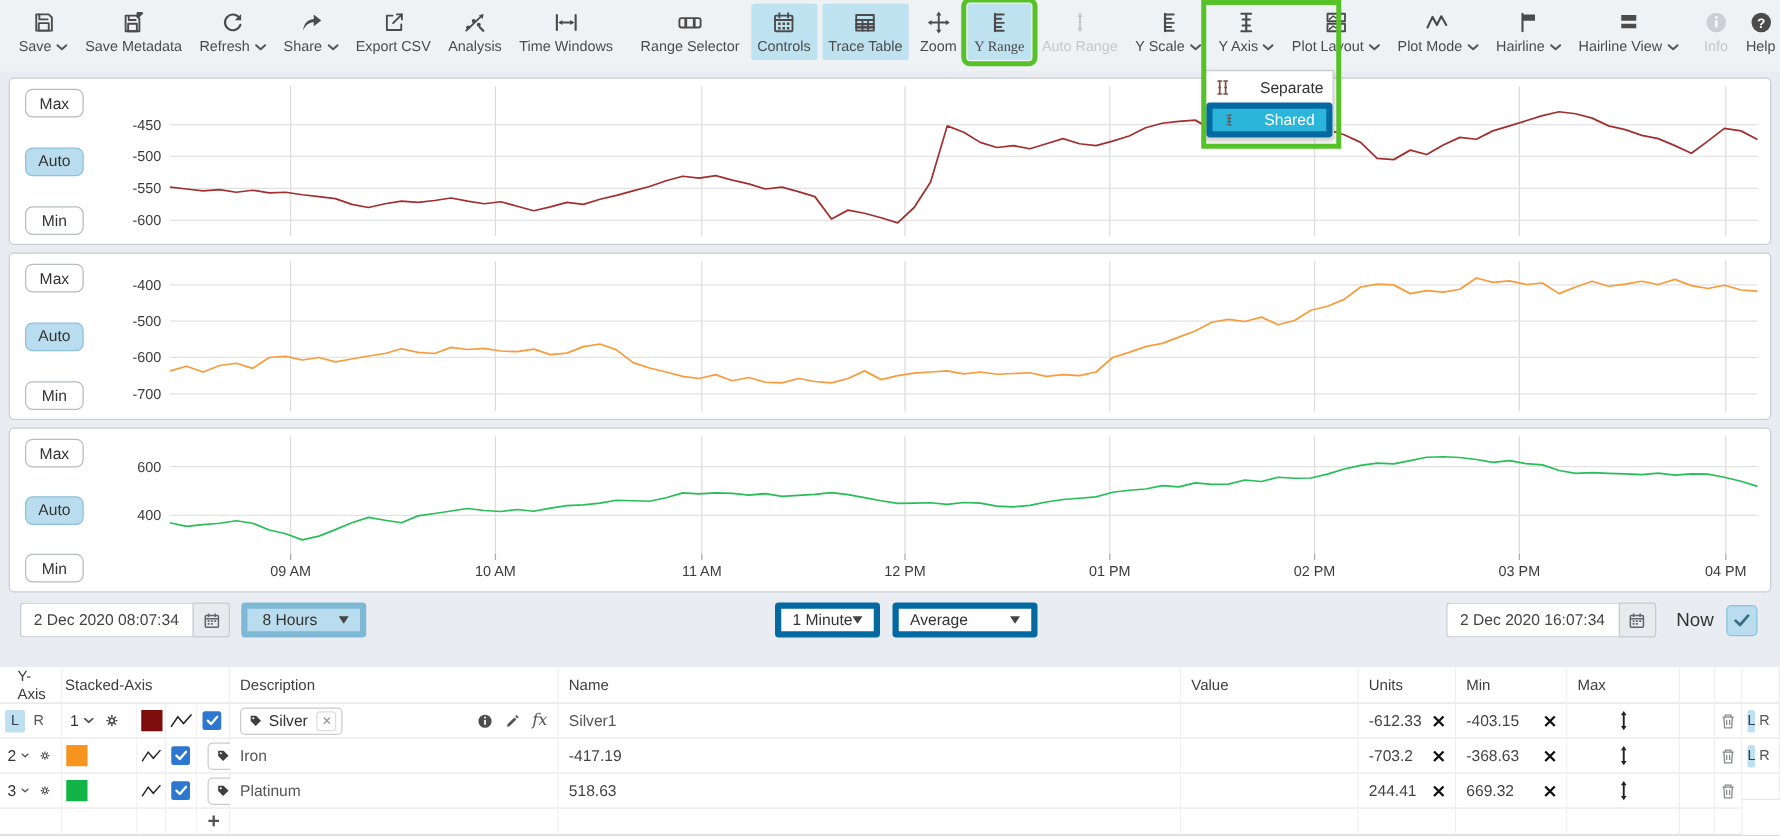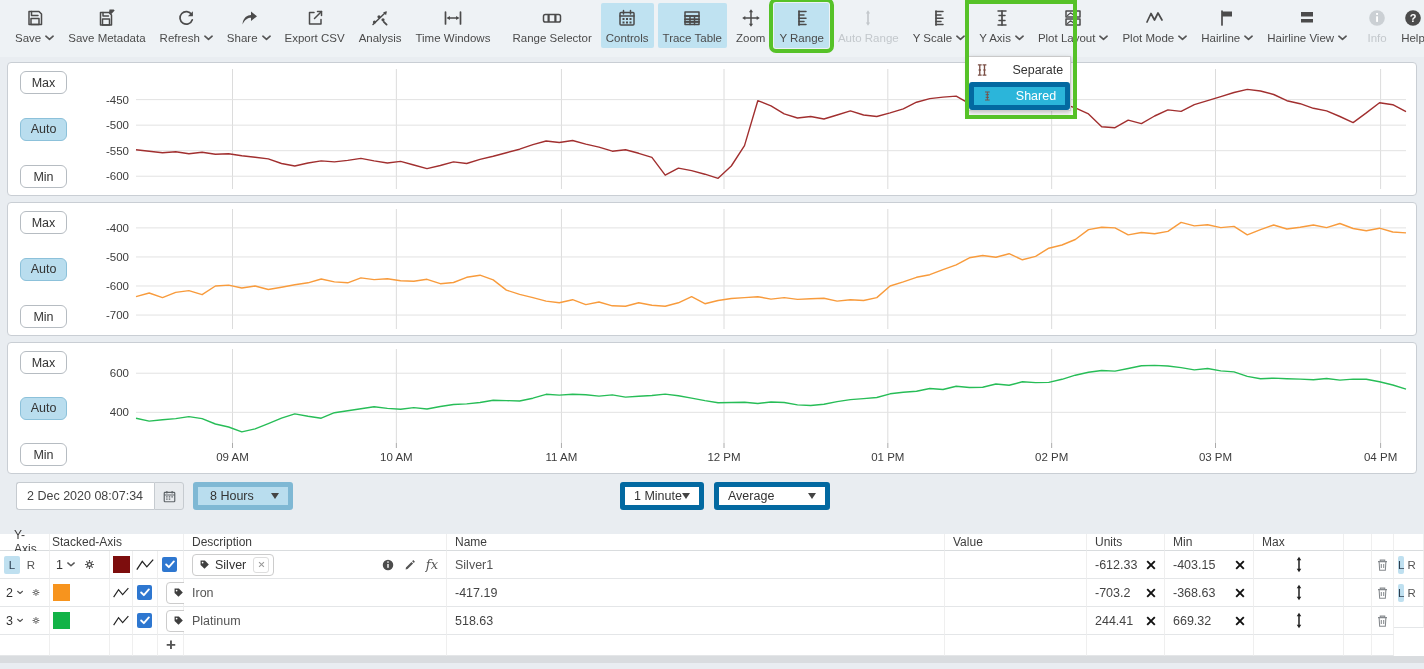--- a/index.html
+++ b/index.html
@@ -15,21 +15,21 @@
   .tbtn .ticon { height:24px; display:flex; align-items:center; justify-content:center; }
   .tbtn .tlabel { font-size:11.5px; color:#4b4b4b; white-space:nowrap; display:flex;
     align-items:center; gap:4px; margin-top:2px; }
   .tbtn svg.glyph { stroke:#4b4b4b; fill:none; stroke-width:1.5; stroke-linecap:round; stroke-linejoin:round; }
   .tbtn svg.glyph .f { fill:#4b4b4b; stroke:none; }
   .tbtn.active { background:#bfe2f1; }
   .tbtn.disabled .tlabel { color:#c3c8cc; }
   .tbtn.disabled svg.glyph { stroke:#c3c8cc; }
   .tbtn.disabled svg.glyph .f { fill:#c3c8cc; }
   .chev { stroke:#555; fill:none; stroke-width:1.8; stroke-linecap:round; stroke-linejoin:round; }
-  .greenbox { outline:4px solid #56c228; outline-offset:1px; }
+  .greenbox { outline:4px solid #56c228; outline-offset:1px;font-family:Liberation Serif, serif; }
   .yaxis-wrap { position:relative; flex:0 0 auto; }
   .yaxis-frame { position:absolute; left:-9px; top:-3px; width:112px; height:119px;
     border:4px solid #56c228; pointer-events:none; z-index:40; }
   .menu { position:absolute; top:53px; left:-6px; width:103px; background:#fff;
     border:1px solid #c9c9c9; box-shadow:0 2px 5px rgba(0,0,0,.25); z-index:35; }
   .menu-item { height:25px; display:flex; align-items:center; gap:24px; padding:0 7px;
     font-size:12.5px; color:#333; cursor:pointer; }
   .menu-item svg { stroke:#7a4f45; stroke-width:1.4; fill:none; }
   .menu-item.sel { background:#2bb5da; color:#fff; }
 
@@ -61,21 +61,21 @@
   .sel.blue { background:#b9ddee; border-color:#7fb8d4;padding-left:12px; }
   .nowlab { font-size:15px; color:#333; margin:0 10px 0 16px; }
   .nowcb { width:25px; height:25px; background:#b9ddee; border:1px solid #8cc1da; border-radius:4px;
     display:flex; align-items:center; justify-content:center; cursor:pointer; }
 
   
   .tt { margin-top:20px; background:#fff; display:grid;
     grid-template-columns:50px 60px 23px 25px 26px 263px 498px 142px 78px 89px 90px 28px 22px 30px; }
   .tc { border-bottom:1px solid #e4e6e8; border-right:1px solid #efefef; display:flex;
     align-items:center; font-size:12.5px; color:#333; padding:0 8px; height:28px; background:#fff; }
-  .tc.hd { height:17px; font-size:12px; color:#3d3d3d; border-bottom:1px solid #d9dcde; }
+  .tc.hd { height:29px; font-size:12px; color:#3d3d3d; border-bottom:1px solid #d9dcde; }
   .tc.short { height:21px; }
   .lr { display:flex; gap:3px; align-items:center; padding-left:4px; }
   .lbtn { width:16px; height:18px; background:#bfe0f0; border-radius:2px; display:flex;
     align-items:center; justify-content:center; font-size:11.5px; color:#2c3e50; cursor:pointer; }
   .rbtn2 { width:16px; height:18px; display:flex; align-items:center; justify-content:center;
     font-size:11.5px; color:#555; cursor:pointer; }
   .swatch { width:17px; height:17px; }
   .cb { width:15px; height:15px; background:#2e77d0; border-radius:2px; display:flex;
     align-items:center; justify-content:center; cursor:pointer; }
   .chip { display:flex; align-items:center; border:1px solid #ccc; border-radius:4px;
@@ -509,20 +509,38 @@
     <div class="sel" style="width:84px">
       <span>1 Minute</span>
         <span class="tri"></span>
     </div>
     <div class="sel" style="width:116px;margin-left:10px">
       <span>Average</span>
         <span class="tri"></span>
     </div>
   </div>
 
+  <div class="cgroup" style="right:18px">
+    <div class="dinput">
+      <div class="txt">2 Dec 2020 16:07:34</div>
+      <div class="calbtn">
+        <svg width="15" height="15" viewBox="0 0 20 20" stroke="#5f6569" fill="none" stroke-width="1.6">
+            <rect x="3" y="4.5" width="14" height="12.5" rx="1"></rect>
+            <path d="M6.5,2.5 V6 M13.5,2.5 V6 M3,8 H17"></path>
+            <path d="M5.5,10.5 h2 M9,10.5 h2 M12.5,10.5 h2 M5.5,13.5 h2 M9,13.5 h2" stroke-width="1.8"></path>
+          </svg>
+      </div>
+    </div>
+    <span class="nowlab">Now</span>
+    <div class="nowcb">
+      <svg width="13" height="11" viewBox="0 0 13 11">
+          <path d="M1.5,5.5 L5,9 L11.5,1.5" stroke="#3a6e86" stroke-width="2.2" fill="none" stroke-linecap="round" stroke-linejoin="round"></path>
+        </svg>
+    </div>
+  </div>
 </div>
 
 <div class="tt">
 
   <div class="tc hd" style="padding-left:14px">Y-Axis</div>
   <div class="tc hd" style="grid-column:2 / span 4;padding-left:2px">Stacked-Axis</div>
   <div class="tc hd">Description</div>
   <div class="tc hd">Name</div>
   <div class="tc hd">Value</div>
   <div class="tc hd">Units</div>

